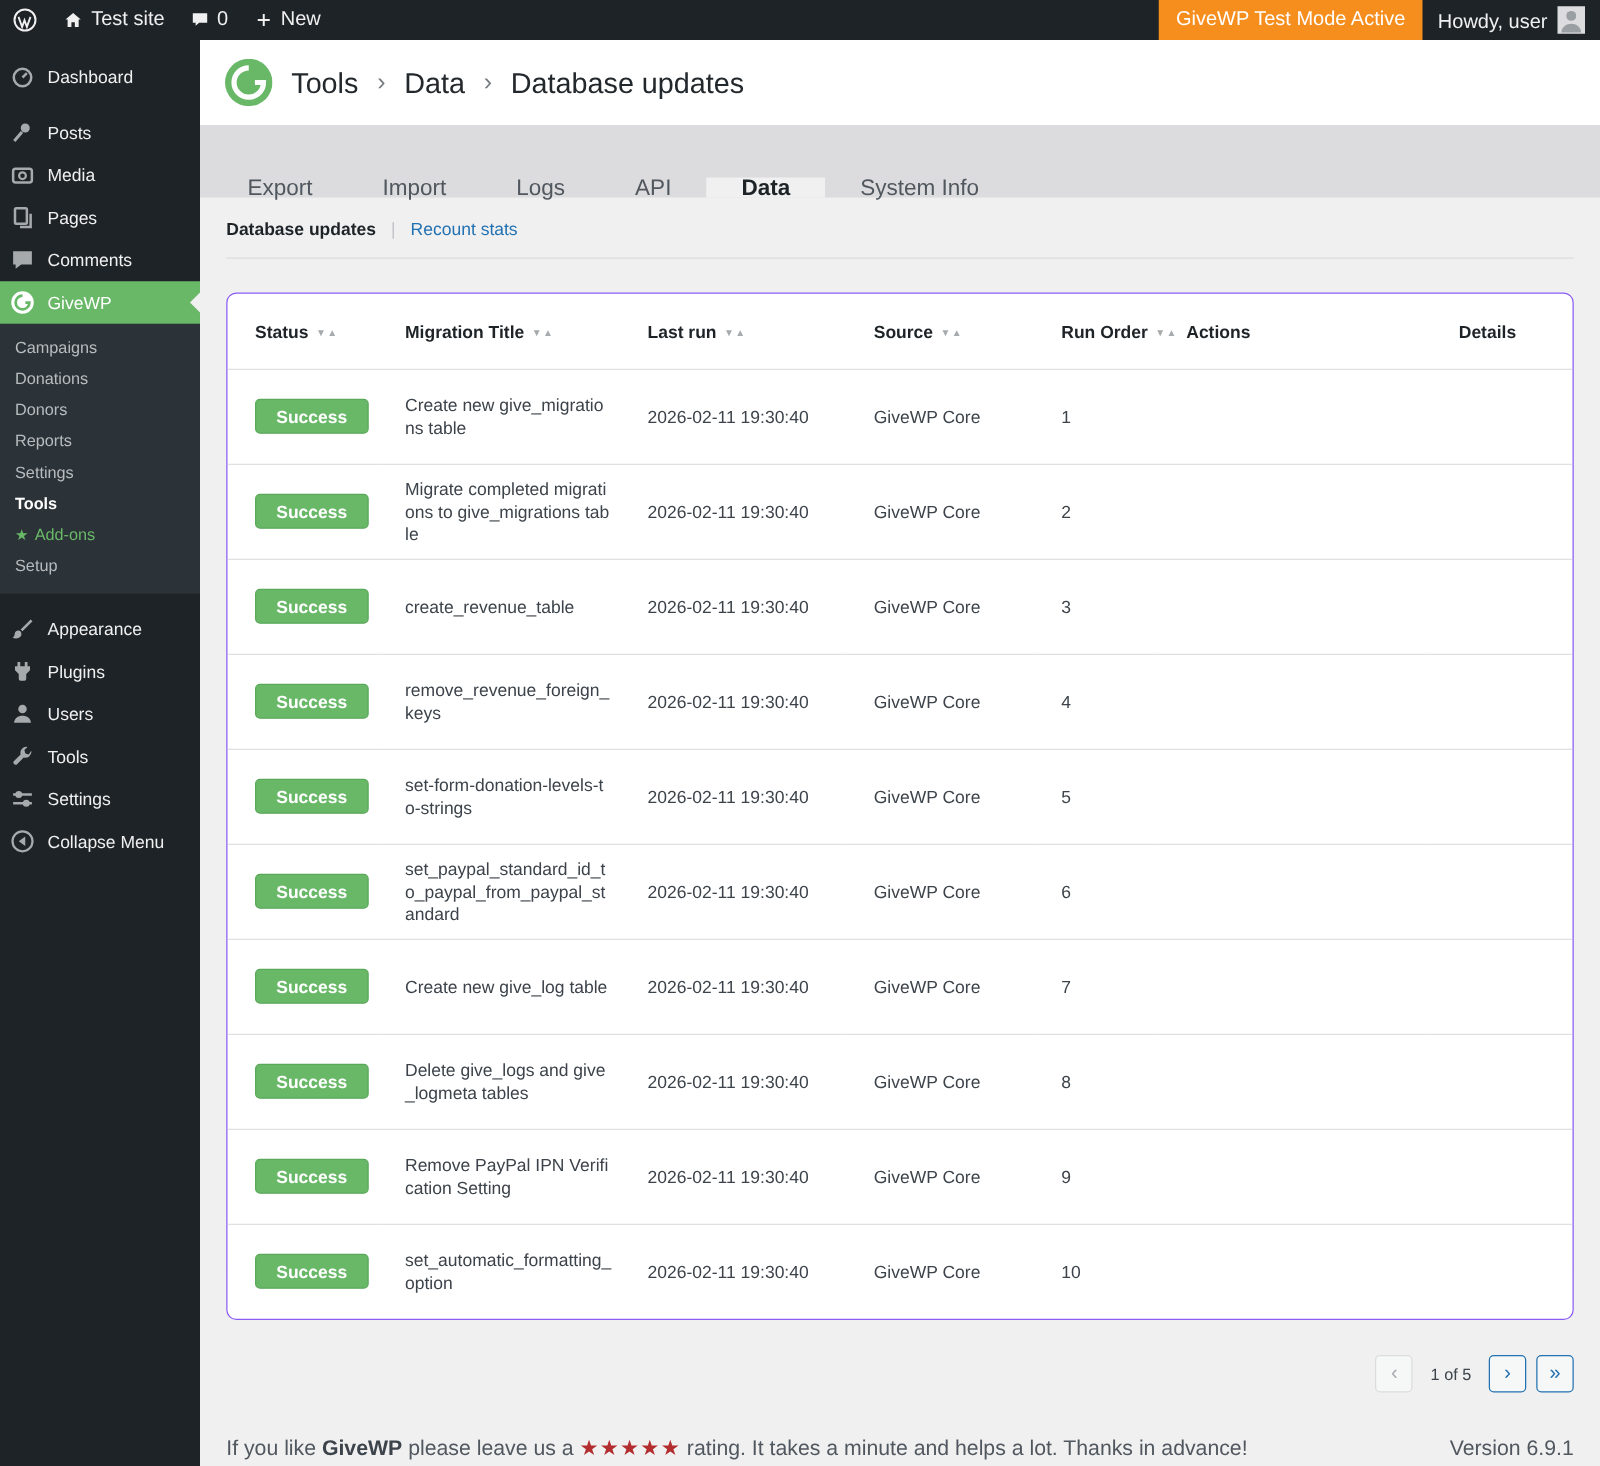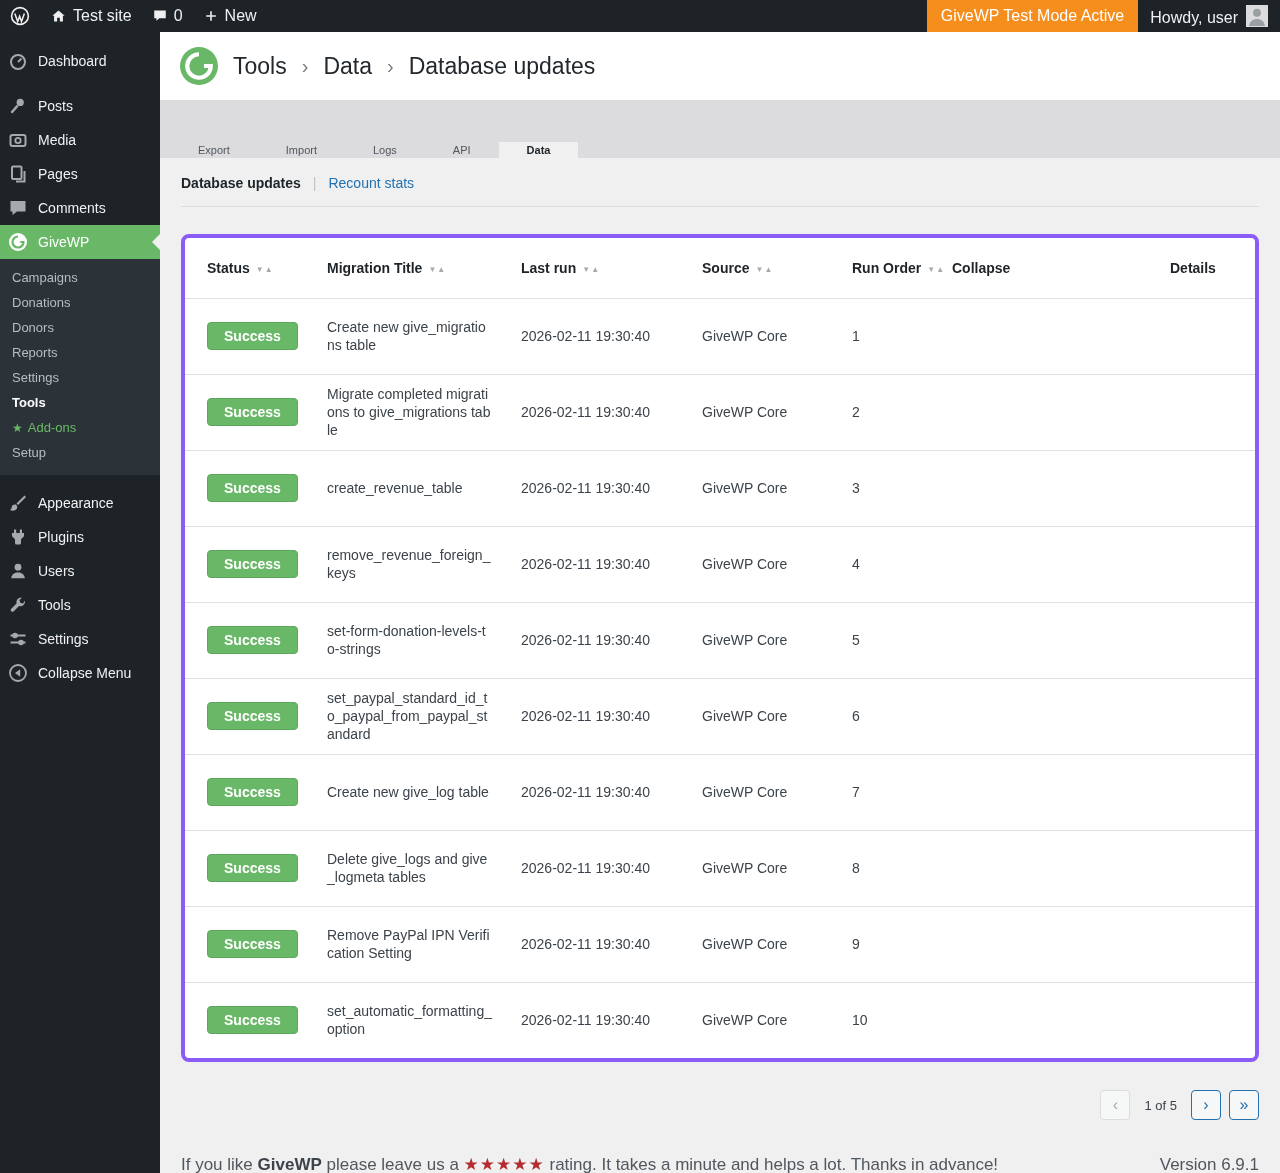--- a/index.html
+++ b/index.html
@@ -64,36 +64,36 @@
   }
   .gw-logo svg { display:block; }
   .breadcrumb { display:flex; align-items:center; gap:15px; font-size:23px; color:#23282d; }
   .crumb { cursor:pointer; }
   .crumb.last { cursor:default; }
   .crumb-sep { color:#787c82; font-size:20px; }
 
   .tab-bar { height:58px; background:#dcdcde; display:flex; flex:0 0 58px; padding-left:10px; }
   .tab {
     display:flex; align-items:center; padding:0 28px;
-    font-size:11px; color:#50575e; cursor:pointer;margin-top:42px;
+    font-size:18px; color:#50575e; cursor:pointer;margin-top:42px;
   }
   .tab.active { background:#f0f0f1; color:#1d2327; font-weight:700; }
 
   .content { padding:0 21px; flex:1; }
 
   .subnav {
     padding:17px 0 15px; border-bottom:1px solid #dcdcde;
     display:flex; align-items:center; gap:12px; font-size:14px;
   }
   .subnav-current { font-weight:700; color:#1d2327; }
   .subnav-divider { color:#c3c4c7; }
   .subnav-link { color:var(--link-blue,#2271b1); cursor:pointer; }
 
   .table-card {
-    margin-top:27px; background:#fff; border:4px solid #8b5cf6; border-radius:8px; overflow:hidden;
+    margin-top:27px; background:#fff; border:1px solid #8b5cf6; border-radius:8px; overflow:hidden;
   }
   table { width:100%; border-collapse:collapse; table-layout:fixed; font-size:14px; color:#3c434a; }
   th {
     text-align:left; font-weight:700; color:#1d2327; height:60px;
     padding:0 4px 0 22px; vertical-align:middle; white-space:nowrap; cursor:pointer;
   }
   th.no-sort { cursor:default; }
   .sort-glyph { font-size:8px; color:#a7aaad; margin-left:6px; letter-spacing:1px; vertical-align:middle; }
   td {
     height:76px; padding:0 6px 0 22px; vertical-align:middle;
@@ -325,20 +325,21 @@
         <span class="crumb last">Database updates</span>
       </div>
     </div>
 
     <div class="tab-bar">
       <div class="tab">Export</div>
       <div class="tab">Import</div>
       <div class="tab">Logs</div>
       <div class="tab">API</div>
       <div class="tab active">Data</div>
+      <div class="tab">System Info</div>
     </div>
 
     <div class="content">
 
       <div class="subnav">
         <span class="subnav-current">Database updates</span>
         <span class="subnav-divider">|</span>
         <span class="subnav-link">Recount stats</span>
       </div>
 
@@ -353,21 +354,21 @@
               <col style="width:218px">
               <col>
           </colgroup>
           <thead>
             <tr>
               <th><span>Status</span><span class="sort-glyph">▼▲</span></th>
               <th><span>Migration Title</span><span class="sort-glyph">▼▲</span></th>
               <th><span>Last run</span><span class="sort-glyph">▼▲</span></th>
               <th><span>Source</span><span class="sort-glyph">▼▲</span></th>
               <th><span>Run Order</span><span class="sort-glyph">▼▲</span></th>
-              <th class="no-sort"><span>Collapse</span></th>
+              <th class="no-sort"><span>Actions</span></th>
               <th class="no-sort"><span>Details</span></th>
             </tr>
           </thead>
           <tbody>
         <tr>
           <td><span class="badge">Success</span></td>
           <td class="title-cell">Create new give_migrations table</td>
           <td>2026-02-11 19:30:40</td>
           <td>GiveWP Core</td>
           <td>1</td>

